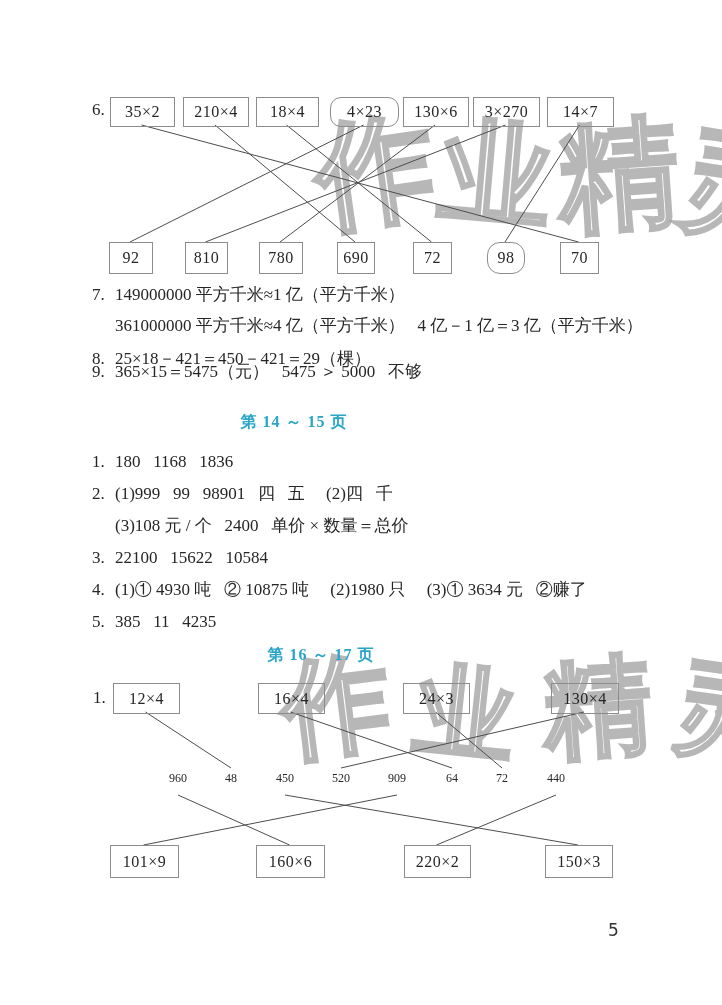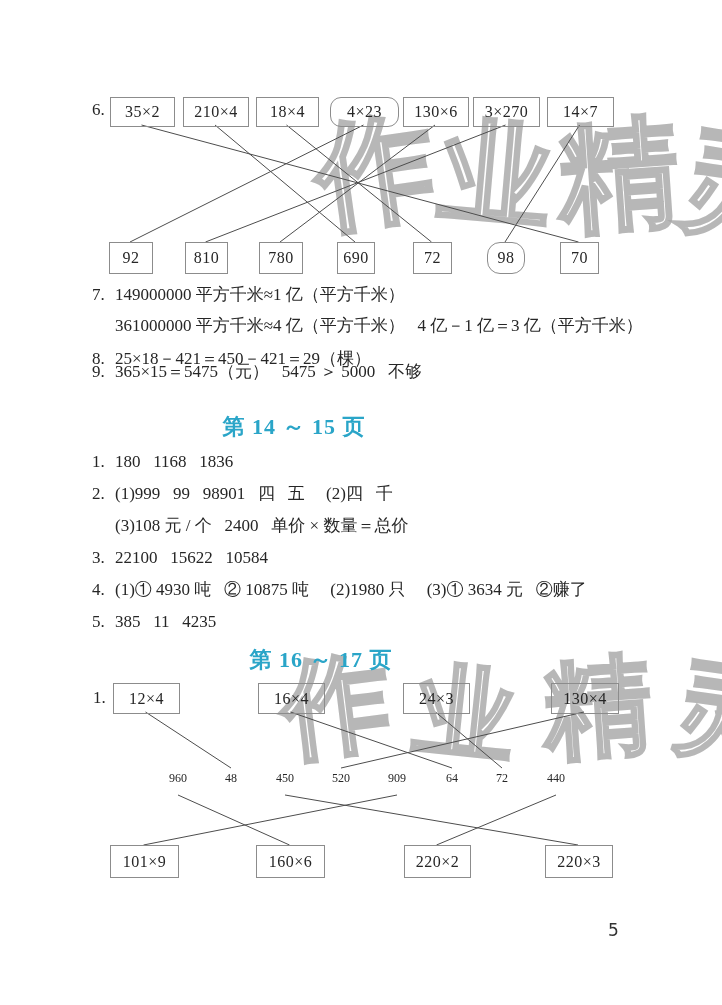--- a/index.html
+++ b/index.html
@@ -33,21 +33,21 @@
   
   .trow{
     position:absolute;left:92px;z-index:3;
     font-size:17px;line-height:20px;white-space:pre;color:#262626;
   }
   .trow.cont{left:115px;}
   .plabel{display:inline-block;min-width:23px;}
   .exlabel{position:absolute;z-index:3;font-size:17px;color:#262626;}
   .sec-header{
     position:absolute;left:0;width:588px;text-align:center;z-index:3;
-    font-size:22px;font-weight:bold;letter-spacing:1px;
+    font-size:16px;font-weight:bold;letter-spacing:1px;
   }
   .page-num{
     position:absolute;left:608px;top:920px;z-index:3;
     font-family:"DejaVu Sans","Liberation Sans",sans-serif;
     font-size:17px;color:#333;
   }
 </style>
 </head>
 <body>
 
@@ -119,21 +119,21 @@
 
   <span class="exlabel" style="left:93px;top:688px">1.</span>
   <div id="ex2-layer">
       <div class="mbox" style="left: 113px; top: 683px; width: 65px; height: 29px;">12×4</div>
       <div class="mbox" style="left: 258px; top: 683px; width: 65px; height: 29px;">16×4</div>
       <div class="mbox" style="left: 403px; top: 683px; width: 65px; height: 29px;">24×3</div>
       <div class="mbox" style="left: 551px; top: 683px; width: 66px; height: 29px;">130×4</div>
       <div class="mbox" style="left: 110px; top: 845px; width: 67px; height: 31px;">101×9</div>
       <div class="mbox" style="left: 256px; top: 845px; width: 67px; height: 31px;">160×6</div>
       <div class="mbox" style="left: 404px; top: 845px; width: 65px; height: 31px;">220×2</div>
-      <div class="mbox" style="left: 545px; top: 845px; width: 66px; height: 31px;">220×3</div>
+      <div class="mbox" style="left: 545px; top: 845px; width: 66px; height: 31px;">150×3</div>
       <span class="mnum" style="left: 178px; top: 771px;">960</span>
       <span class="mnum" style="left: 231px; top: 771px;">48</span>
       <span class="mnum" style="left: 285px; top: 771px;">450</span>
       <span class="mnum" style="left: 341px; top: 771px;">520</span>
       <span class="mnum" style="left: 397px; top: 771px;">909</span>
       <span class="mnum" style="left: 452px; top: 771px;">64</span>
       <span class="mnum" style="left: 502px; top: 771px;">72</span>
       <span class="mnum" style="left: 556px; top: 771px;">440</span>
     </div>
 

